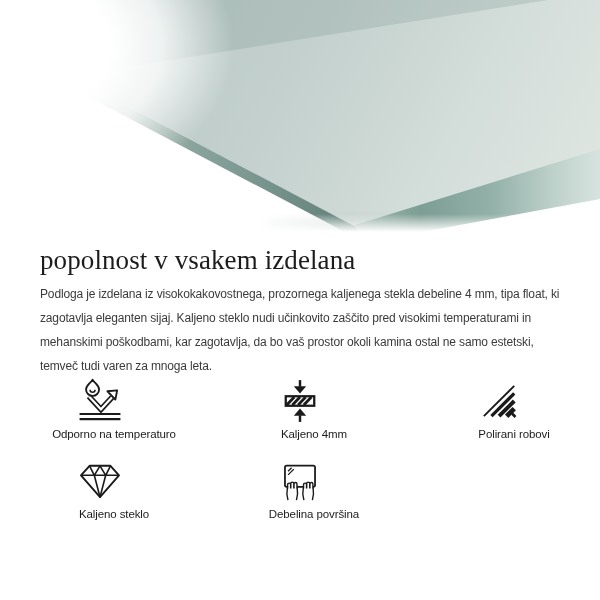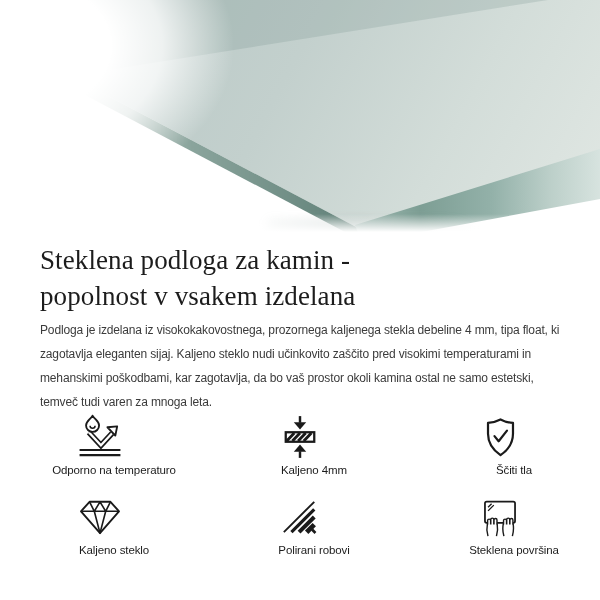--- a/index.html
+++ b/index.html
@@ -74,21 +74,20 @@
   <div class="glass-face"></div>
   <div class="glass-reflection"></div>
   <div class="glass-edge-left"></div>
   <div class="glass-edge-right"></div>
   <div class="corner-shadow"></div>
   <div class="blur-fade-left"></div>
   <div class="bottom-fade"></div>
 </div>
 
 <h1 class="title">
-  <span>Steklena podloga za kamin -</span>
   <span>popolnost v vsakem izdelana</span>
 </h1>
 
 <p class="desc">Podloga je izdelana iz visokokakovostnega, prozornega kaljenega stekla debeline 4 mm, tipa float, ki zagotavlja eleganten sijaj. Kaljeno steklo nudi učinkovito zaščito pred visokimi temperaturami in mehanskimi poškodbami, kar zagotavlja, da bo vaš prostor okoli kamina ostal ne samo estetski, temveč tudi varen za mnoga leta.</p>
 
 <div class="features">
 
   <div class="feature">
     <div class="icon-box">
       <svg width="52" height="46" viewBox="0 0 56 48">
@@ -111,61 +110,52 @@
         <polygon points="13.5,7.5 26.5,7.5 20,15" fill="#1a1a1a"></polygon>
         <rect class="st" x="5" y="18" width="30" height="10" stroke-width="2.4"></rect>
         <path d="M6 27.2 L14 18.8 M12 27.2 L20 18.8 M18 27.2 L26 18.8 M24 27.2 L32 18.8" stroke="#1a1a1a" stroke-width="3" fill="none"></path>
         <polygon points="13.5,38.5 26.5,38.5 20,31" fill="#1a1a1a"></polygon>
         <line class="st" x1="20" y1="38" x2="20" y2="45" stroke-width="2.6"></line>
       </svg>
     </div>
     <div class="feature-label">Kaljeno 4mm</div>
   </div>
 
-  <div class="feature">
-    <div class="icon-box">
-      <svg width="37" height="41" viewBox="0 0 40 44">
-        <path class="st" d="M20 2.5 C24.5 4.8 29 6 33.5 6.3 V18 C33.5 28.5 28 35.7 20 41 C12 35.7 6.5 28.5 6.5 18 V6.3 C11 6 15.5 4.8 20 2.5 Z" stroke-width="2.4" stroke-linejoin="round"></path>
-        <polyline class="st" points="13.5,20.5 18,26 27,14.5" stroke-width="2.4" stroke-linecap="round" stroke-linejoin="round"></polyline>
-      </svg>
-    </div>
-    <div class="feature-label">Ščiti tla</div>
-  </div>
-
-  <div class="feature">
-    <div class="icon-box">
-      <svg width="42" height="38" viewBox="0 0 44 40">
-        <polygon class="st" points="11,4 33,4 42,14 22,37 2,14" stroke-width="2" stroke-linejoin="round"></polygon>
-        <path class="st" d="M2 14 H42 M11 4 L16 14 L22 4 L28 14 L33 4 M16 14 L22 37 L28 14" stroke-width="1.7" stroke-linejoin="round"></path>
-      </svg>
-    </div>
-    <div class="feature-label">Kaljeno steklo</div>
-  </div>
 
   <div class="feature">
     <div class="icon-box">
       <svg width="42" height="38" viewBox="0 0 44 40">
         <path d="M5 36 L37 4" stroke="#1a1a1a" stroke-width="2"></path>
         <path d="M13 36 L37 12" stroke="#1a1a1a" stroke-width="3.4"></path>
         <path d="M21 36 L37 20" stroke="#1a1a1a" stroke-width="4.2"></path>
         <path d="M29 36 L37 28" stroke="#1a1a1a" stroke-width="5"></path>
         <path d="M35.5 36 L37.5 34" stroke="#1a1a1a" stroke-width="5"></path>
       </svg>
     </div>
     <div class="feature-label">Polirani robovi</div>
   </div>
 
   <div class="feature">
     <div class="icon-box">
+      <svg width="42" height="38" viewBox="0 0 44 40">
+        <polygon class="st" points="11,4 33,4 42,14 22,37 2,14" stroke-width="2" stroke-linejoin="round"></polygon>
+        <path class="st" d="M2 14 H42 M11 4 L16 14 L22 4 L28 14 L33 4 M16 14 L22 37 L28 14" stroke-width="1.7" stroke-linejoin="round"></path>
+      </svg>
+    </div>
+    <div class="feature-label">Kaljeno steklo</div>
+  </div>
+
+  <div class="feature">
+    <div class="icon-box">
       <svg width="46" height="41" viewBox="0 0 52 46">
         <rect class="st" x="9" y="5" width="34" height="24" rx="2" stroke-width="2"></rect>
         <path class="st" d="M12.5 11.5 L16.5 7.5 M12.5 15.5 L19 9" stroke-width="1.5"></path>
         <g id="hand">
           <path d="M12 31 V26.5 a1.7 1.7 0 0 1 3.4 0 V31 M15.6 31 V25.4 a1.7 1.7 0 0 1 3.4 0 V31 M19.2 31 V25.8 a1.7 1.7 0 0 1 3.4 0 V31" fill="#ffffff" stroke="#1a1a1a" stroke-width="1.6"></path>
           <path class="st" d="M11.8 30 C10.8 34.5 11 39 12.4 44 M22.8 30 C23.6 34.5 23.4 39 22 44" stroke-width="1.6"></path>
         </g>
         <use href="#hand" x="18"></use>
       </svg>
     </div>
-    <div class="feature-label">Steklena površina</div>
+    <div class="feature-label">Debelina površina</div>
   </div>
 
 </div>
 
 </body></html>

